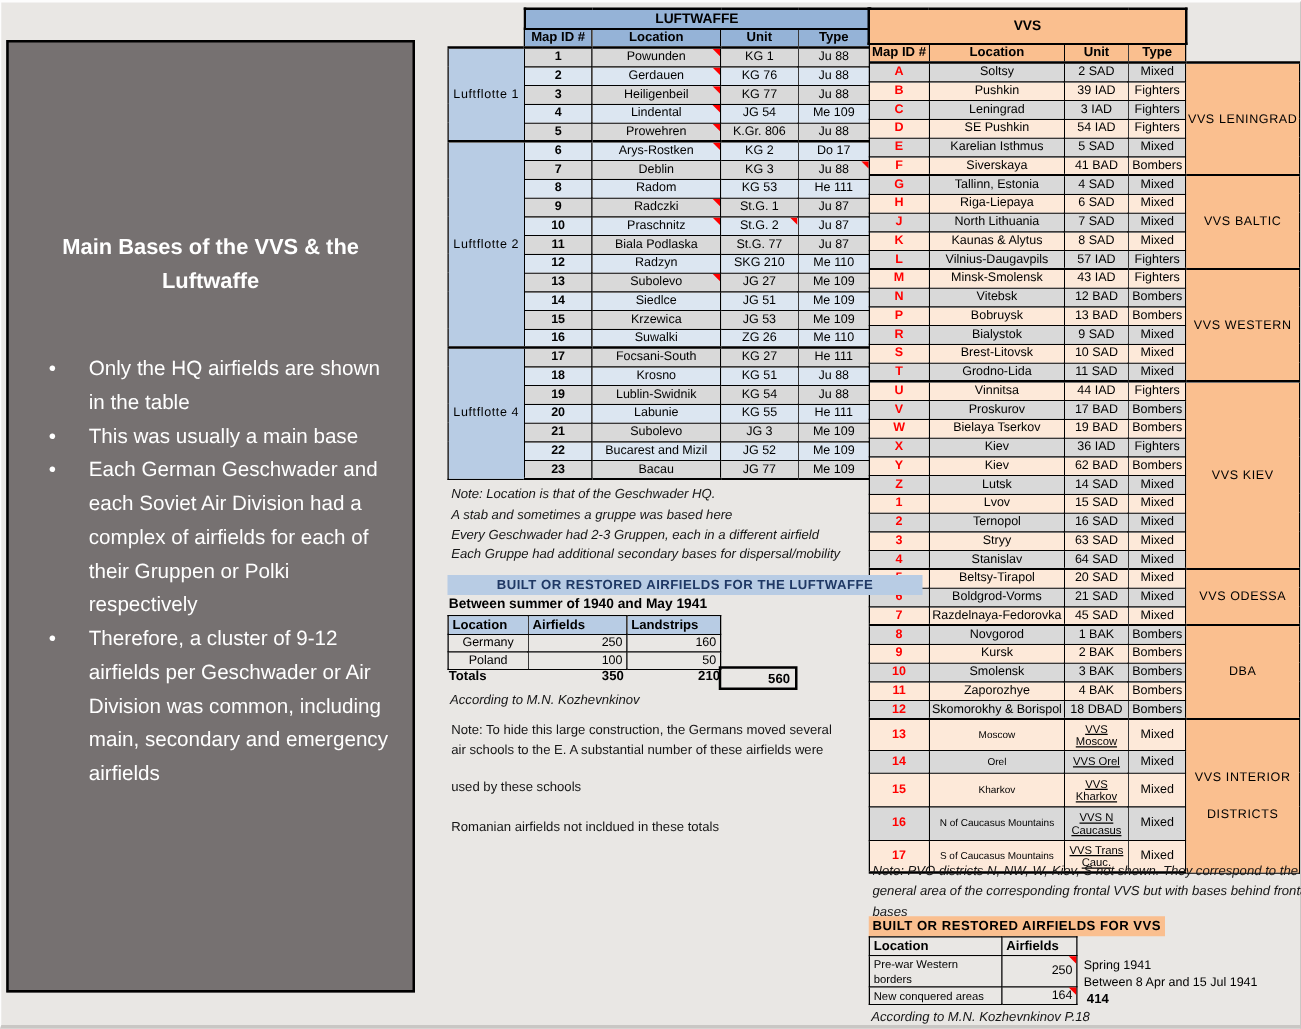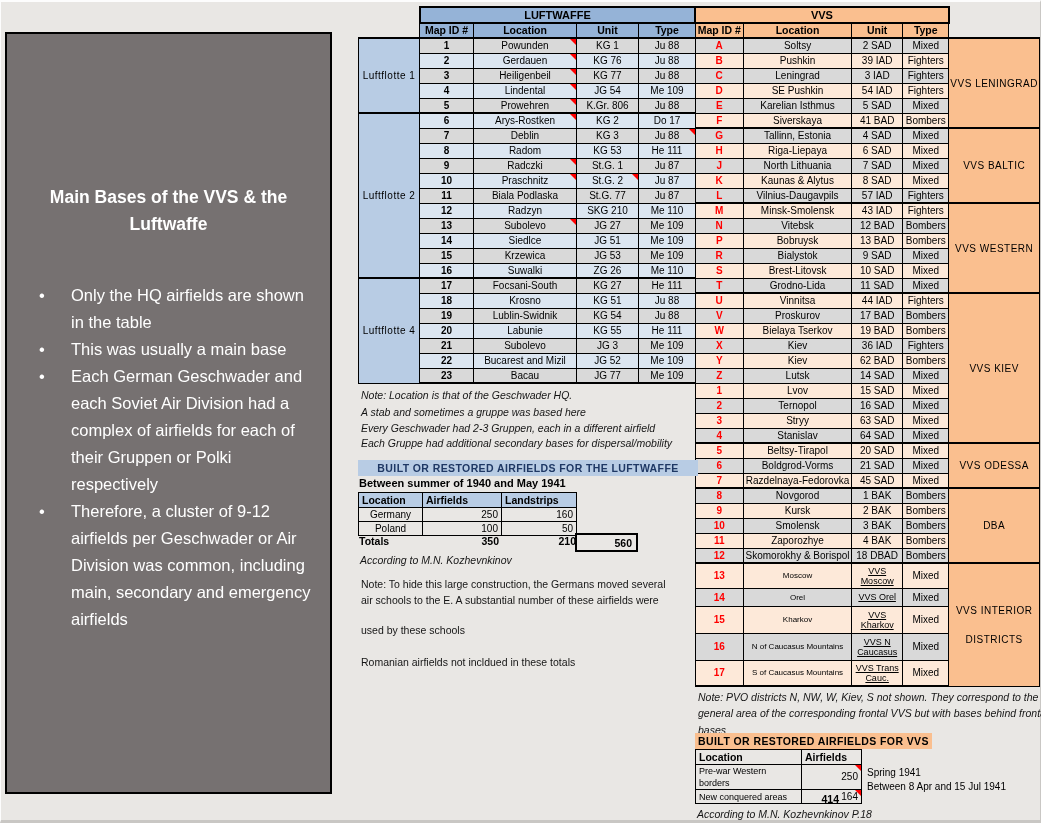--- a/index.html
+++ b/index.html
@@ -50,21 +50,21 @@
   .mk { position:absolute; top:0; right:0; width:0; height:0;
         border-top:6px solid #f00; border-left:6px solid transparent; }
 
   
   .noteline { position:absolute; font-size:10.5px; color:#151515; white-space:nowrap; }
   .it { font-style:italic; }
 
   
   .banner { position:absolute; font-weight:bold; font-size:10.5px; text-align:center;
             line-height:16px; height:16px; letter-spacing:0.4px; }
-  #lw-banner { left:357px; top:458px; width:340px; background:#b8cce4; color:#1f3864; }
+  #lw-banner { left:357px; top:458px; width:380px; background:#b8cce4; color:#1f3864; }
   #vvs-banner { left:694px; top:731px; width:237px; background:#fabf8f; color:#000; }
   .subtitle { position:absolute; left:358px; top:475px; font-weight:bold; font-size:11px; }
 
   table.small { border-collapse:collapse; table-layout:fixed; position:absolute; }
   table.small td { border:1px solid #000; font-size:10px; height:14px; line-height:12px;
                    padding:0 3px; position:relative; color:#000; background:#e9e7e4; }
   table.small td.h { font-weight:bold; font-size:10.5px; height:15px; }
   #lw-small { left:357px; top:490px; }
   #lw-small td.h { background:#b8cce4; }
   #vvs-small { left:694px; top:747px; }
@@ -257,21 +257,21 @@
   <table class="main" id="vvs-table">
       <colgroup>
         <col style="width: 52px;">
         <col style="width: 110px;">
         <col style="width: 61px;">
         <col style="width: 51px;">
         <col style="width: 74px;">
       </colgroup>
       <tbody>
         <tr>
-          <td colspan="4" class="t-title" style="height: 16px;">VVS</td>
+          <td colspan="4" class="t-title" style="height: 28px;">VVS</td>
           <td class="corner" rowspan="2"></td>
         </tr>
         <tr>
           <td class="hdr">Map ID #</td>
           <td class="hdr">Location</td>
           <td class="hdr">Unit</td>
           <td class="hdr">Type</td>
         </tr>
         <tr class="a gstart">
           <td class="dcell idcell">A</td>
@@ -595,16 +595,16 @@
         <tr>
           <td style="font-size: 9px;">New conquered areas</td>
           <td class="num">164<span class="mk"></span></td>
         </tr>
       </tbody>
     </table>
   <div id="vvs-annots">
       <div class="annot" style="left: 866px; top: 765px;">Spring 1941</div>
       <div class="annot" style="left: 866px; top: 779px;">Between 8 Apr and 15 Jul 1941</div>
     </div>
-  <div class="tot-row" style="left:694px; top:791px; width:144px; text-align:right; font-size:10.5px;">414</div>
+  <div class="tot-row" style="left:694px; top:791px; width:192px; text-align:right; font-size:10.5px;">414</div>
   <div class="noteline it" style="left:696px; top:806px;">According to M.N. Kozhevnkinov P.18</div>
 
 </div>
 
 </body></html>

